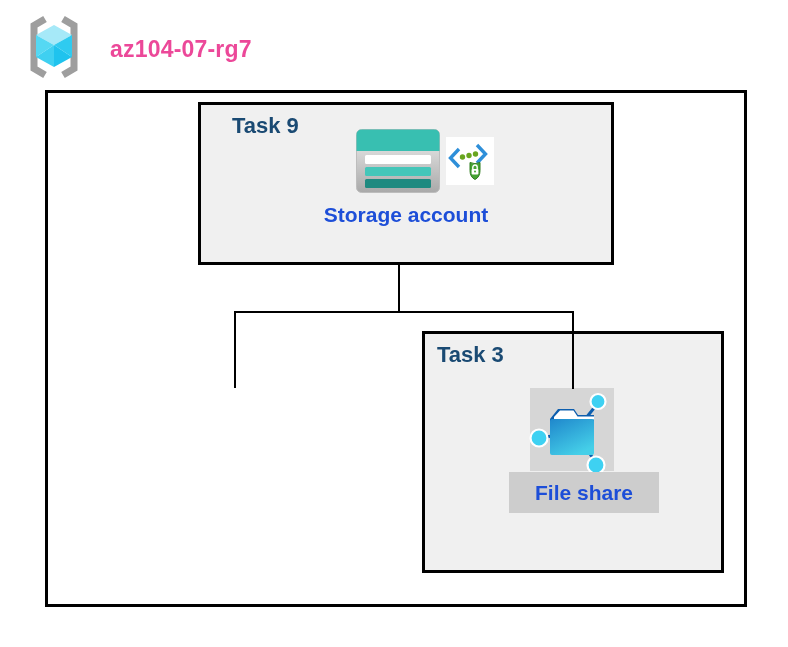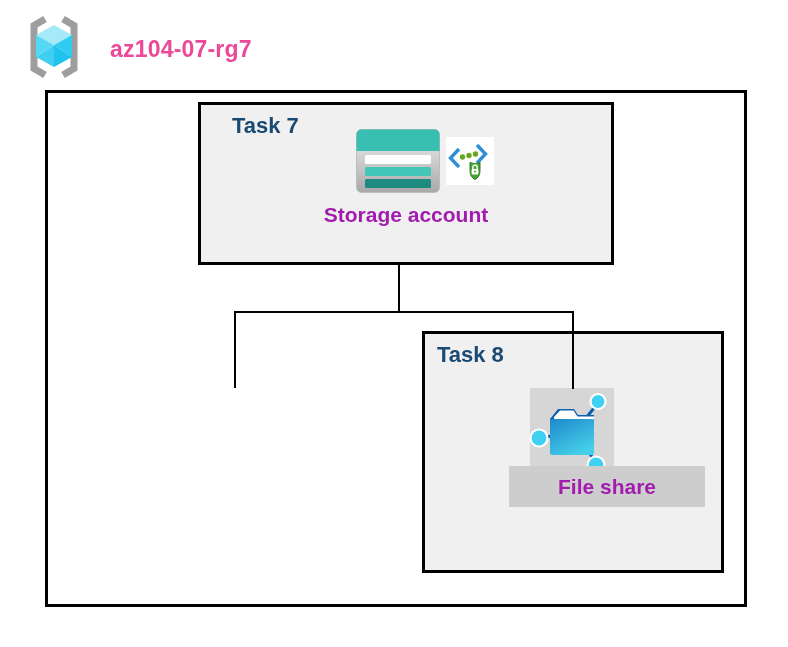--- a/index.html
+++ b/index.html
@@ -26,32 +26,32 @@
   .task2{left:70px;top:332px;width:301px;height:235px;}
   .task3{left:422px;top:331px;width:296px;height:236px;}
   .task-label{
     position:absolute;font-size:22px;font-weight:700;color:#1a4a73;
   }
   .task1 .task-label{left:31px;top:8px;}
   .task2 .task-label{left:18px;top:8px;}
   .task3 .task-label{left:12px;top:8px;}
   .resource-label{
     position:absolute;left:0;width:100%;text-align:center;
-    font-size:21px;font-weight:700;color:#a21caf;
+    font-size:21px;font-weight:700;color:#1d4ed8;
   }
   .task1 .resource-label{top:98px;}
   .task2 .resource-label{top:152px;}
   
   .storage-icon{position:absolute;left:155px;top:24px;}
   .sas-icon{position:absolute;left:245px;top:32px;}
   .blob-icon{position:absolute;left:120px;top:64px;}
   .fileshare-wrap{position:absolute;left:105px;top:54px;width:84px;height:83px;}
   .fileshare-wrap svg{overflow:visible;}
   .fileshare-label-rect{
-    position:absolute;left:84px;top:132px;width:196px;height:41px;background:#cdcdcd;
+    position:absolute;left:84px;top:138px;width:150px;height:41px;background:#cdcdcd;
     display:flex;align-items:center;justify-content:center;z-index:2;
   }
   .fileshare-label-rect .resource-label{position:static;width:auto;}
   
   .connector{position:absolute;background:#000000;z-index:2;}
   .conn-v1{left:398px;top:262px;width:2px;height:51px;}
   .conn-h1{left:234px;top:311px;width:340px;height:2px;}
   .conn-v2{left:234px;top:311px;width:2px;height:77px;}
   .conn-v3{left:572px;top:311px;width:2px;height:78px;}
   .icon-svg{display:block;}
@@ -75,21 +75,21 @@
   <div class="rg-title">az104-07-rg7</div>
 
   <div class="outer-box"></div>
 
   <div class="connector conn-v1"></div>
   <div class="connector conn-h1"></div>
   <div class="connector conn-v2"></div>
   <div class="connector conn-v3"></div>
 
   <div class="task-box task1">
-    <div class="task-label">Task 7</div>
+    <div class="task-label">Task 9</div>
     <div class="storage-icon">
       <svg class="icon-svg" viewBox="0 0 84 64" width="84" height="64">
         <defs>
           <linearGradient id="stg" x1="0" x2="0" y1="0" y2="1">
             <stop offset="0" stop-color="#f0f0f0"></stop>
               <stop offset="1" stop-color="#a9a9a9"></stop>
           </linearGradient>
         </defs>
         <rect x="0.5" y="0.5" width="83" height="63" rx="5" fill="url(#stg)" stroke="#bdbdbd"></rect>
         <path d="M5.5 0.5 h73 a5 5 0 0 1 5 5 v16.5 h-83 v-16.5 a5 5 0 0 1 5 -5 Z" fill="#38bfb1"></path>
@@ -133,16 +133,16 @@
         <path d="M24 29 l6 -6.5 h13.5 l4 6 h16.5 v3 q-20 4.5 -40 0.5 Z" fill="#ffffff"></path>
         <rect x="20" y="31" width="44" height="36" rx="2" fill="url(#fsh)"></rect>
         <circle cx="68" cy="13.5" r="7.5" fill="#3ed1f2" stroke="#ffffff" stroke-width="2.2"></circle>
         <circle cx="9" cy="50" r="8.5" fill="#3ed1f2" stroke="#ffffff" stroke-width="2.2"></circle>
         <circle cx="66" cy="77" r="8.5" fill="#3ed1f2" stroke="#ffffff" stroke-width="2.2"></circle>
       </svg>
     </div>
     <div class="fileshare-label-rect">
       <div class="resource-label">File share</div>
     </div>
-    <div class="task-label">Task 8</div>
+    <div class="task-label">Task 3</div>
   </div>
 
 </div>
 
 </body></html>

